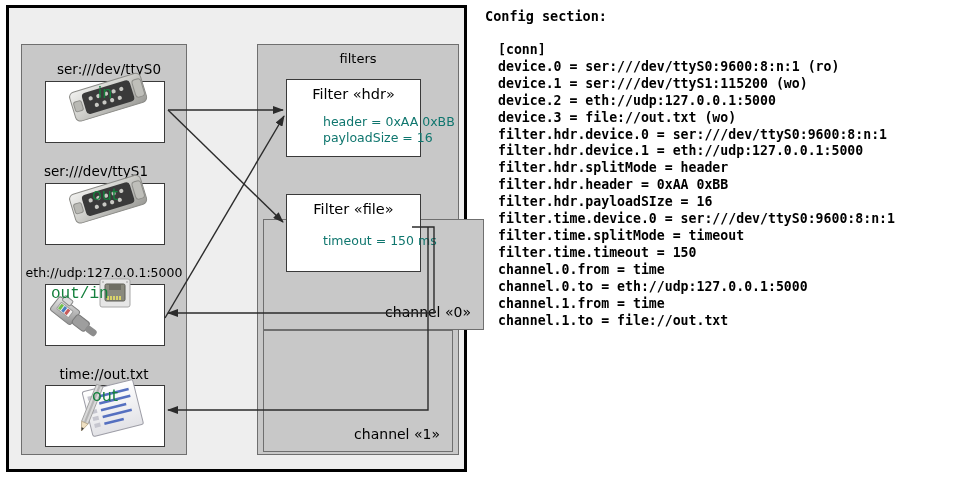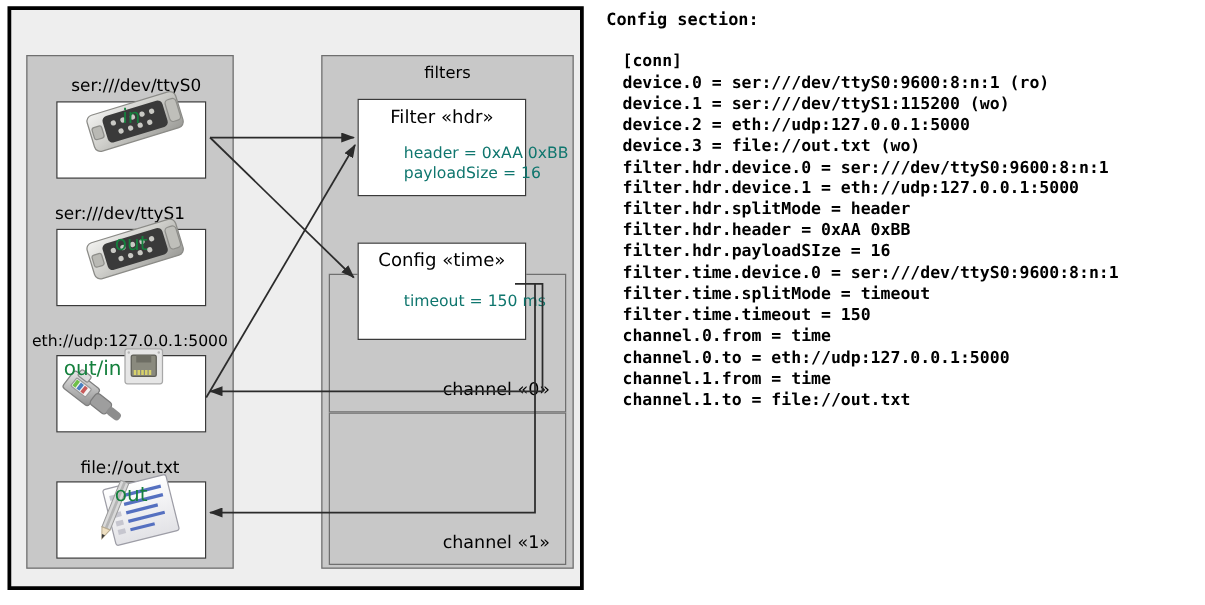--- a/index.html
+++ b/index.html
@@ -87,51 +87,51 @@
 <div id="root">
 
   <div class="outer-frame">
 
     <div class="group" style="left:12px;top:36px;width:166px;height:411px;"></div>
 
     <div class="group" style="left:248px;top:36px;width:202px;height:411px;">
       <div class="group-title">filters</div>
     </div>
 
-    <div class="group" style="left:254px;top:211px;width:190px;height:111px;background:#c8c8c8;">
+    <div class="group" style="left:254px;top:211px;width:221px;height:111px;background:#c8c8c8;">
       <div class="chan-label" style="bottom:9px;">channel «0»</div>
     </div>
     <div class="group" style="left:254px;top:322px;width:190px;height:122px;background:#c8c8c8;">
       <div class="chan-label" style="bottom:9px;">channel «1»</div>
     </div>
 
     <div class="dev-label" style="left:12px;top:53px;width:176px;">ser:///dev/ttyS0</div>
     <div class="dev-box" style="left:36px;top:73px;width:120px;height:62px;"></div>
     <div class="dev-dir" style="left:36px;top:75px;width:120px;text-align:center;">in</div>
 
     <div class="dev-label" style="left:12px;top:155px;width:150px;">ser:///dev/ttyS1</div>
     <div class="dev-box" style="left:36px;top:175px;width:120px;height:62px;"></div>
     <div class="dev-dir" style="left:36px;top:177px;width:120px;text-align:center;">out</div>
 
     <div class="dev-label" style="left:6px;top:257px;width:178px;font-size:12.5px;">eth://udp:127.0.0.1:5000</div>
     <div class="dev-box" style="left:36px;top:276px;width:120px;height:62px;"></div>
-    <div class="dev-dir" style="left:42px;top:277px;text-align:center;">out/in</div>
-
-    <div class="dev-label" style="left:12px;top:358px;width:166px;">file://out.txt</div>
+    <div class="dev-dir" style="left:42px;top:277px;text-align:center;font-family:Liberation Mono, monospace;">out/in</div>
+
+    <div class="dev-label" style="left:12px;top:358px;width:166px;">time://out.txt</div>
     <div class="dev-box" style="left:36px;top:377px;width:120px;height:62px;"></div>
     <div class="dev-dir" style="left:36px;top:378px;width:120px;text-align:center;">out</div>
 
     <div class="filter-box" style="left:277px;top:71px;width:135px;height:78px;">
       <div class="filter-title">Filter «hdr»</div>
       <div class="filter-prop" style="top:34px;">header = 0xAA 0xBB</div>
       <div class="filter-prop" style="top:50px;">payloadSize = 16</div>
     </div>
 
     <div class="filter-box" style="left:277px;top:186px;width:135px;height:78px;">
-      <div class="filter-title">Config «time»</div>
+      <div class="filter-title">Filter «file»</div>
       <div class="filter-prop" style="top:38px;">timeout = 150 ms</div>
     </div>
   </div>
 
   <svg class="overlay" viewBox="0 0 964 484">
     <defs>
       <marker id="arrow" markerWidth="11" markerHeight="8" refX="10" refY="4" orient="auto" markerUnits="userSpaceOnUse">
         <path d="M0,0 L11,4 L0,8 z" fill="#2b2b2b"></path>
       </marker>
       <linearGradient id="gMetal" x1="0" y1="0" x2="1" y2="1">

